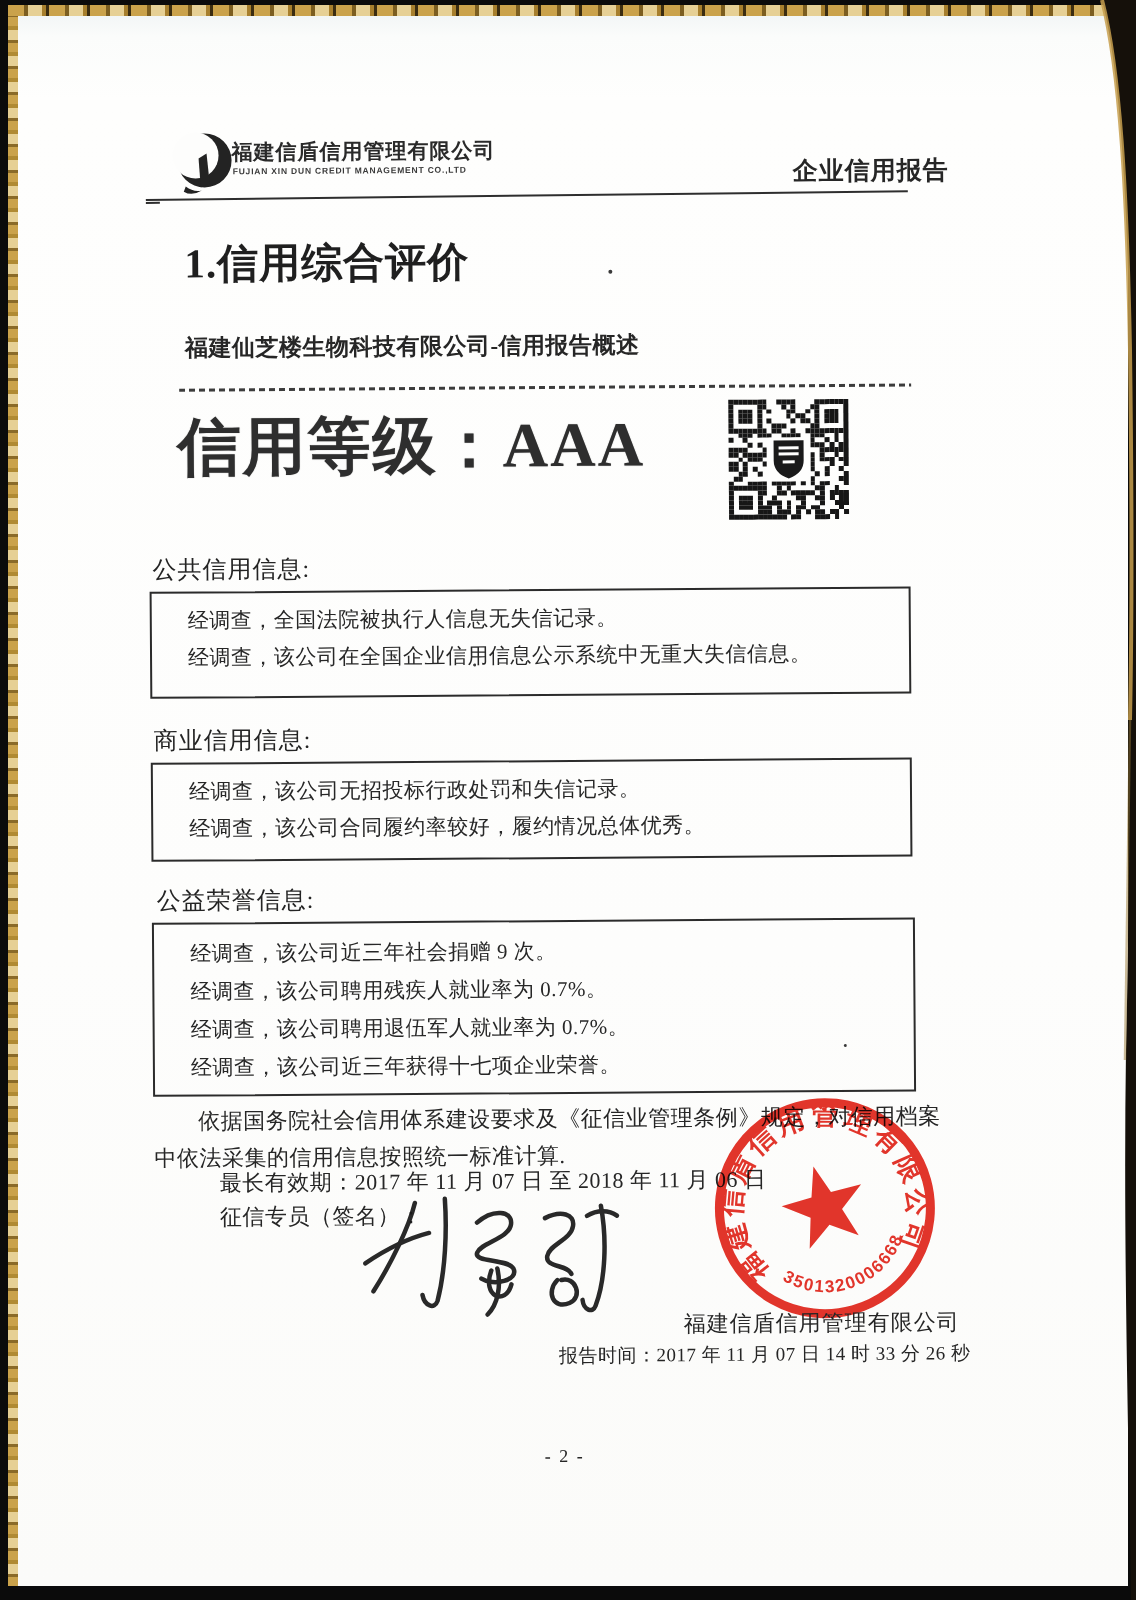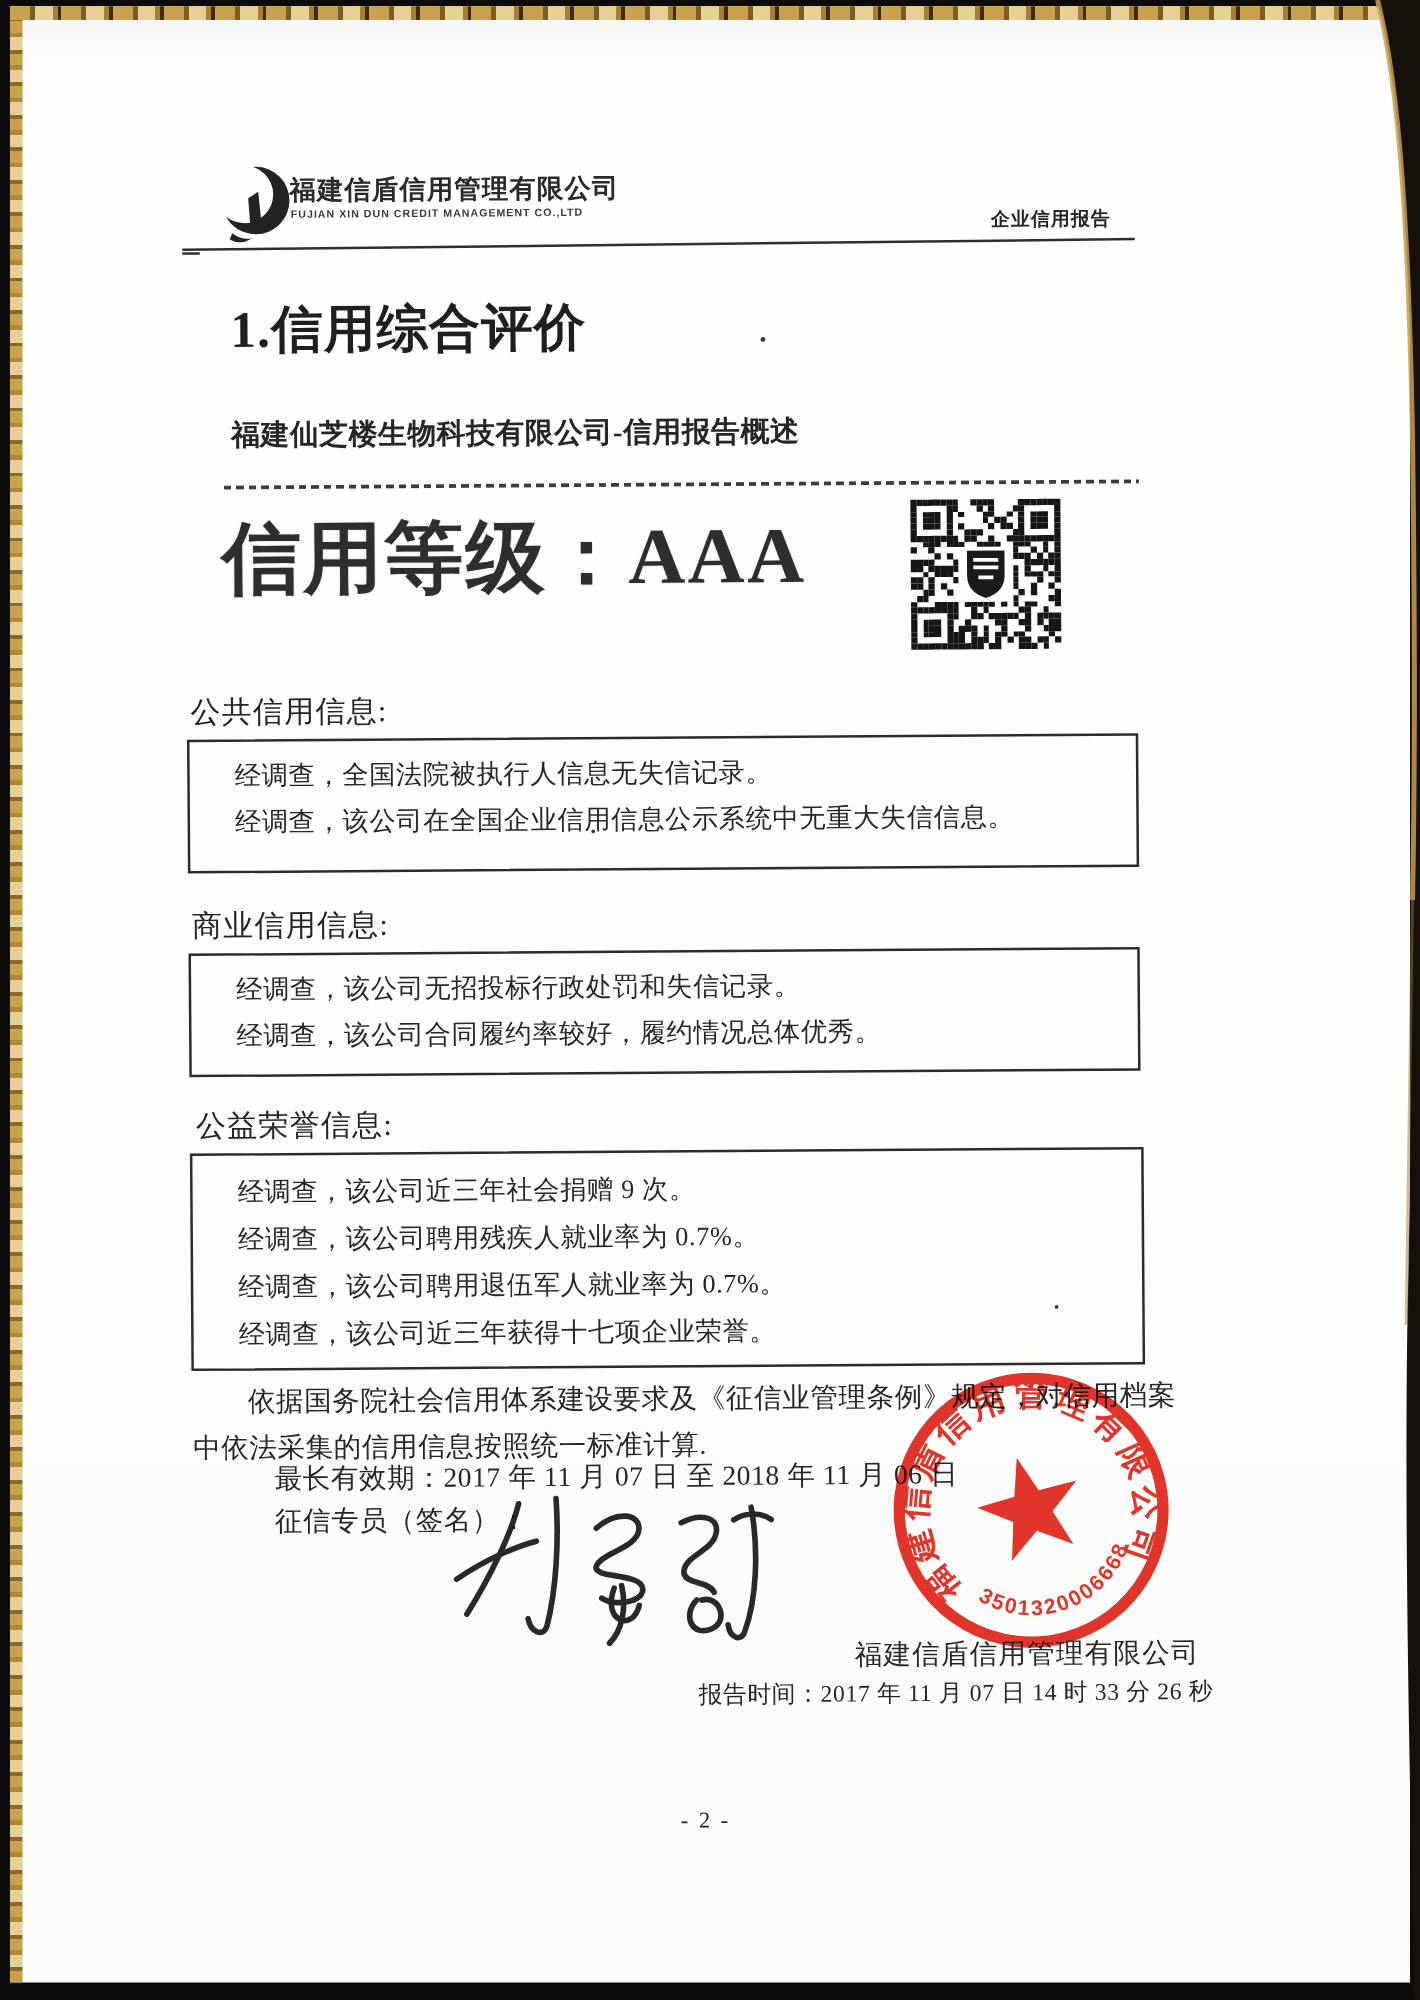--- a/index.html
+++ b/index.html
@@ -20,21 +20,21 @@
     background:repeating-linear-gradient(0deg,#caa24b 0 9px,#8a6a28 9px 12px,#e6d095 12px 22px,#b08a33 22px 26px);
   }
   #top-gilt{
     left:8px;top:5px;width:1100px;height:11px;
     background:repeating-linear-gradient(90deg,#caa24b 0 16px,#7c5e20 16px 20px,#e6d095 20px 34px,#a77f2d 34px 38px,#3a2c10 38px 41px);
   }
   #content{transform:rotate(-0.4deg);transform-origin:560px 220px;}
   
   .logo-cn{left:232px;top:136px;font-size:21px;font-weight:700;letter-spacing:1px;color:#2a2a2a;}
   .logo-en{left:233px;top:164px;font-size:8.5px;font-weight:700;letter-spacing:.8px;color:#3a3a3a;font-family:"Liberation Sans","DejaVu Sans",sans-serif;}
-  .report-type{left:793px;top:168px;font-size:15px;font-weight:600;letter-spacing:1px;}
+  .report-type{left:793px;top:156px;font-size:25px;font-weight:600;letter-spacing:1px;}
   #header-rule{left:146px;top:196px;width:762px;height:2px;background:#2e2e2e;transform:rotate(-0.25deg);transform-origin:left center;}
   #header-rule-tick{left:146px;top:199px;width:14px;height:2px;background:#2e2e2e;}
   
   .page-title{left:184px;top:234px;font-size:41px;font-weight:700;letter-spacing:1px;color:#1f1f1f;}
   .doc-subtitle{left:184px;top:330px;font-size:23px;font-weight:700;letter-spacing:.5px;}
   #dashed-rule{left:178px;top:386px;width:732px;height:3px;
     background:repeating-linear-gradient(90deg,#3c3c3c 0 6px,transparent 6px 10px);}
   .rating-line{left:176px;top:402px;font-size:63px;font-weight:700;letter-spacing:2px;color:#2e2e2e;text-shadow:0 0 1px rgba(40,40,40,.45);}
   
   #qr{left:727px;top:401px;width:120px;height:120px;}

